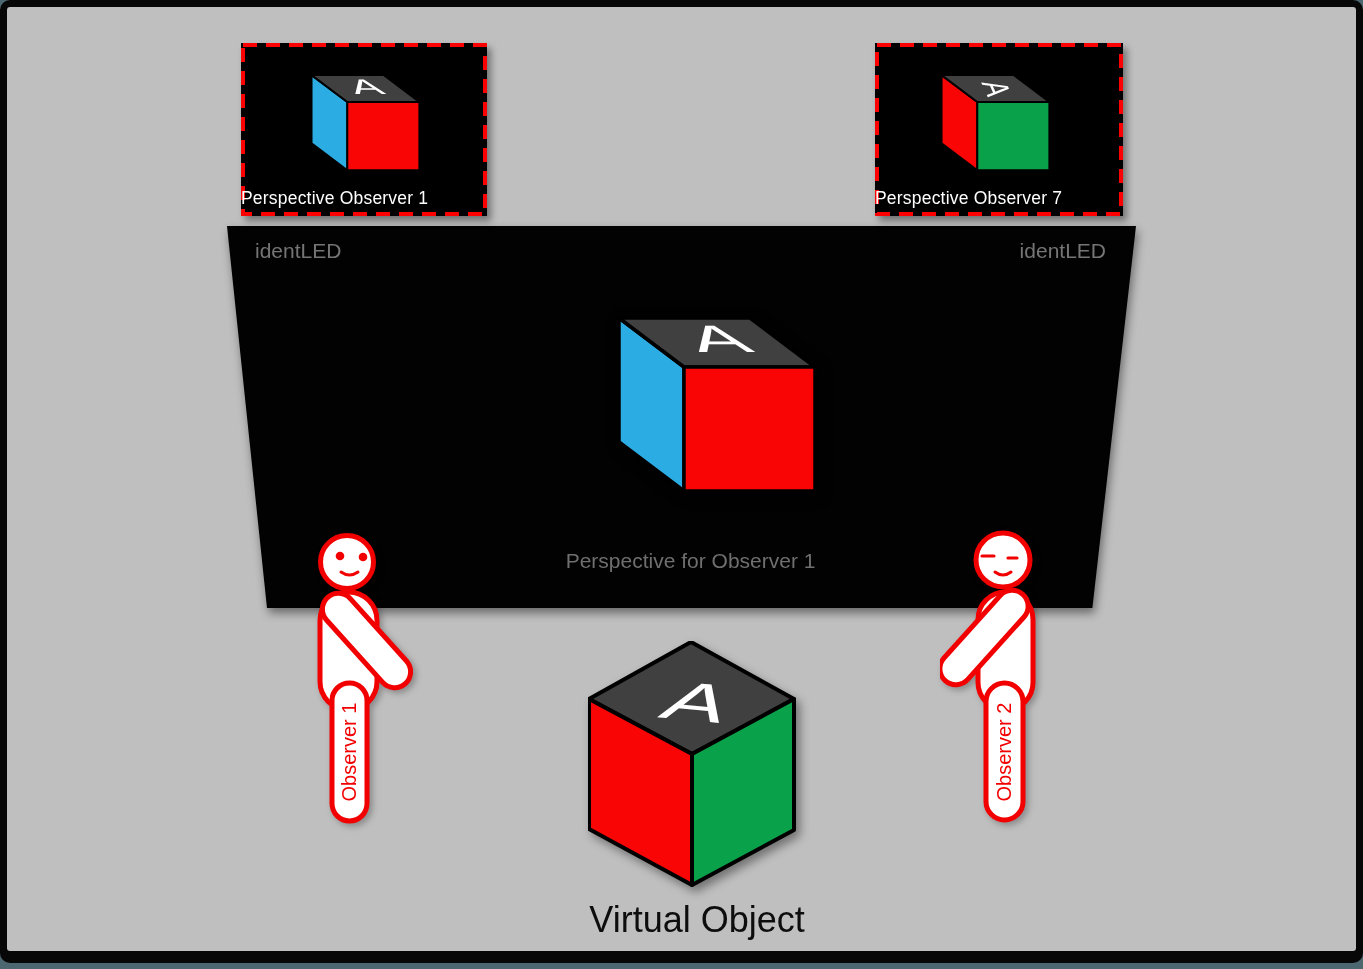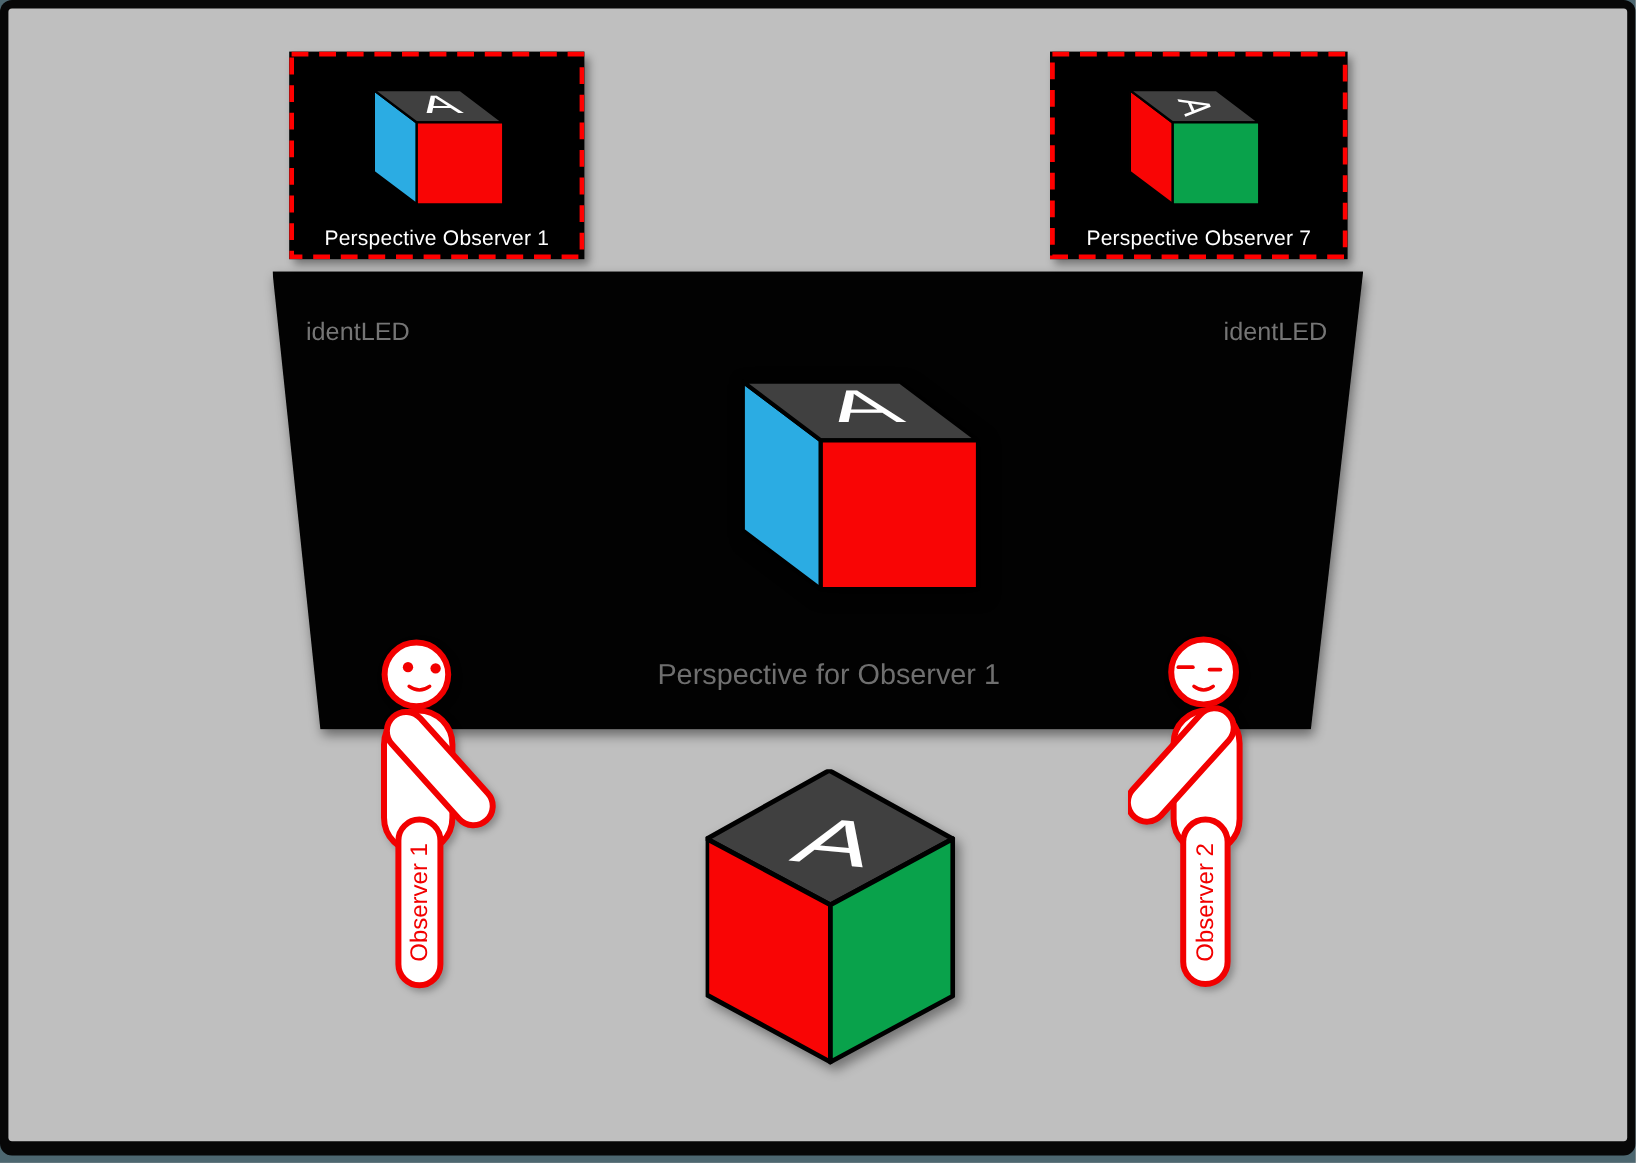--- a/index.html
+++ b/index.html
@@ -16,43 +16,43 @@
     position:absolute;left:7px;top:7px;right:7px;bottom:12px;
     background:#BFBFBF;border-radius:3px;
   }
   
   .pbox{
     position:absolute;background:#000;
     box-shadow:4px 5px 7px rgba(0,0,0,0.40);
   }
   .pbox svg.dash{position:absolute;inset:0;width:100%;height:100%;}
   .pbox .pbox-label{
-    position:absolute;left:0;right:0;bottom:7px;text-align:center;
+    position:absolute;left:0;right:0;bottom:7px;
     color:#FFFFFF;font-size:17.5px;letter-spacing:0.2px;
   }
   #pbox1{left:241px;top:43px;width:246px;height:173px;}
   #pbox2{left:875px;top:43px;width:248px;height:173px;}
   .pbox .cube{position:absolute;filter:drop-shadow(3px 4px 4px rgba(0,0,0,0.65));}
   #pbox1 .cube{left:70px;top:31px;width:110px;}
   #pbox2 .cube{left:66px;top:31px;width:110px;}
   
   .screen-shadow{
     position:absolute;left:227px;top:226px;width:909px;height:382px;
     filter:drop-shadow(2px 5px 5px rgba(0,0,0,0.45));
   }
   .screen{
     width:100%;height:100%;background:#020202;position:relative;
     clip-path:polygon(0% 0%,100% 0%,95.2% 100%,4.4% 100%);
   }
-  .brand{position:absolute;top:13px;color:#757575;font-size:21px;margin-top:26px;}
+  .brand{position:absolute;top:13px;color:#757575;font-size:21px;}
   .brand.left{left:28px;}
   .brand.right{right:30px;}
   .screen .caption{
     position:absolute;left:6%;width:90%;top:323px;text-align:center;
-    color:#6F6F6F;font-size:24px;
+    color:#6F6F6F;font-size:21px;
   }
   .screen .cube{position:absolute;left:391px;top:90px;width:200px;
     filter:drop-shadow(3px 4px 6px rgba(0,0,0,0.8));}
   
   svg.cube{display:block;}
   .cube polygon{stroke:#000;stroke-width:3.5;stroke-linejoin:round;}
   .cube.iso polygon{stroke-width:4;}
   .cube-letter{fill:#FFFFFF;font-family:"Liberation Sans",sans-serif;}
   
   .observer{position:absolute;width:130px;height:310px;
@@ -139,13 +139,14 @@
     <path class="mouth" d="M55,44 Q63,50 71,44"></path>
     <text class="obs-label" text-anchor="middle" transform="translate(71,224) rotate(-90)">Observer 2</text>
   </svg>
 
   <svg class="cube iso vcube" viewBox="0 0 208 247">
     <polygon points="103,1 206,58 104,113 1,58" fill="#404040"></polygon>
     <polygon points="1,58 104,113 104,244 1,188" fill="#F90505"></polygon>
     <polygon points="104,113 206,58 206,189 104,244" fill="#09A24B"></polygon>
     <text class="cube-letter" text-anchor="middle" font-size="95" transform="matrix(0.98,0.09,-0.28,0.55,100,79)">A</text>
   </svg>
+  <div class="vlabel">Virtual Object</div>
 </div>
 
 </body></html>

